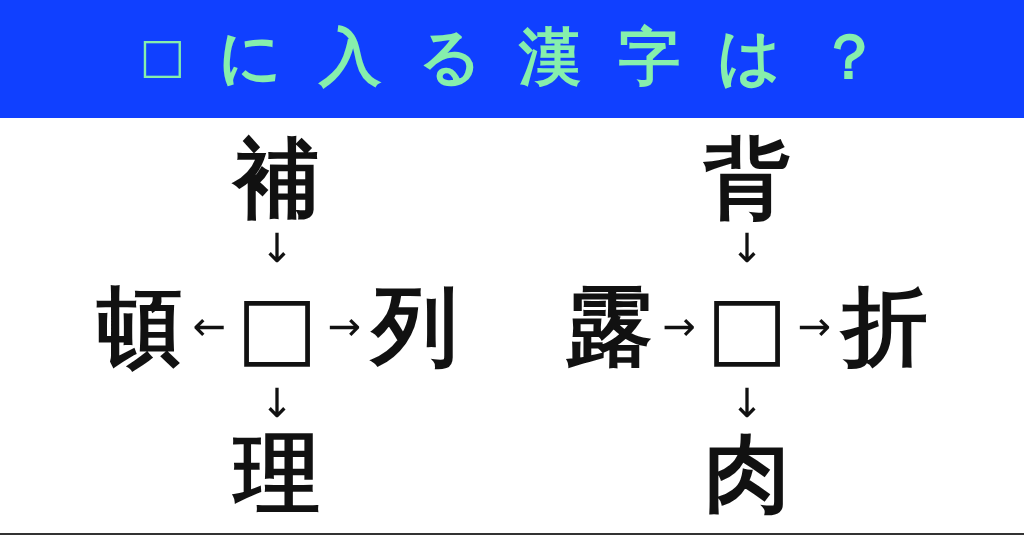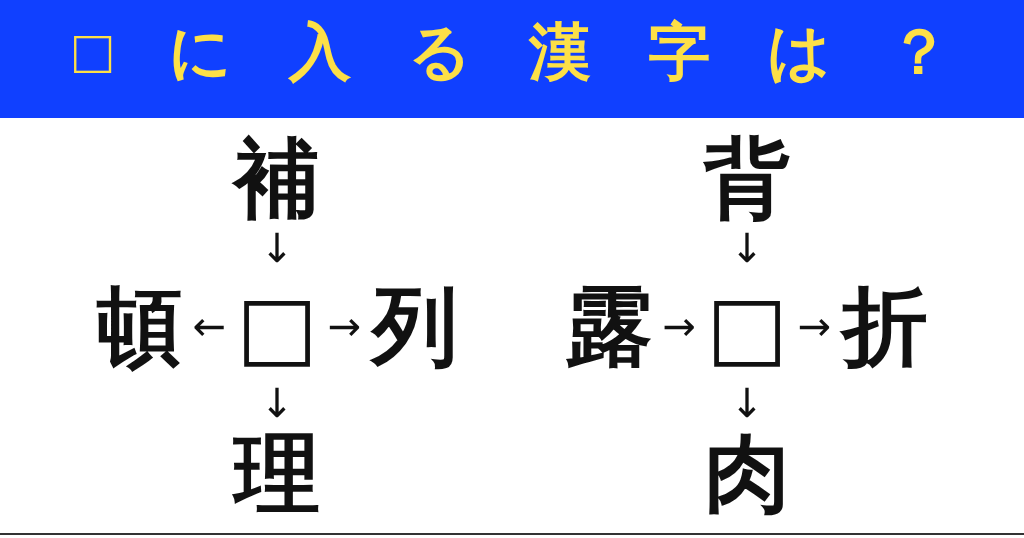--- a/index.html
+++ b/index.html
@@ -22,28 +22,28 @@
     left: 0;
     width: 1024px;
     height: 118px;
     background: #1040ff;
     display: flex;
     align-items: center;
     justify-content: center;
     box-sizing: border-box;
   }
   .banner-title {
-    color: #fde047;
+    color: #86efac;
     font-size: 62px;
     font-weight: bold;
     line-height: 1;
     letter-spacing: 10px;
     text-indent: 10px;
     white-space: nowrap;
-    font-family: Liberation Mono, monospace;
+    font-family: Liberation Sans, sans-serif;
     padding-bottom: 4px;
     text-align: center;
   }
 
   
   .puzzle-area {
     position: absolute;
     top: 118px;
     left: 0;
     width: 1024px;

